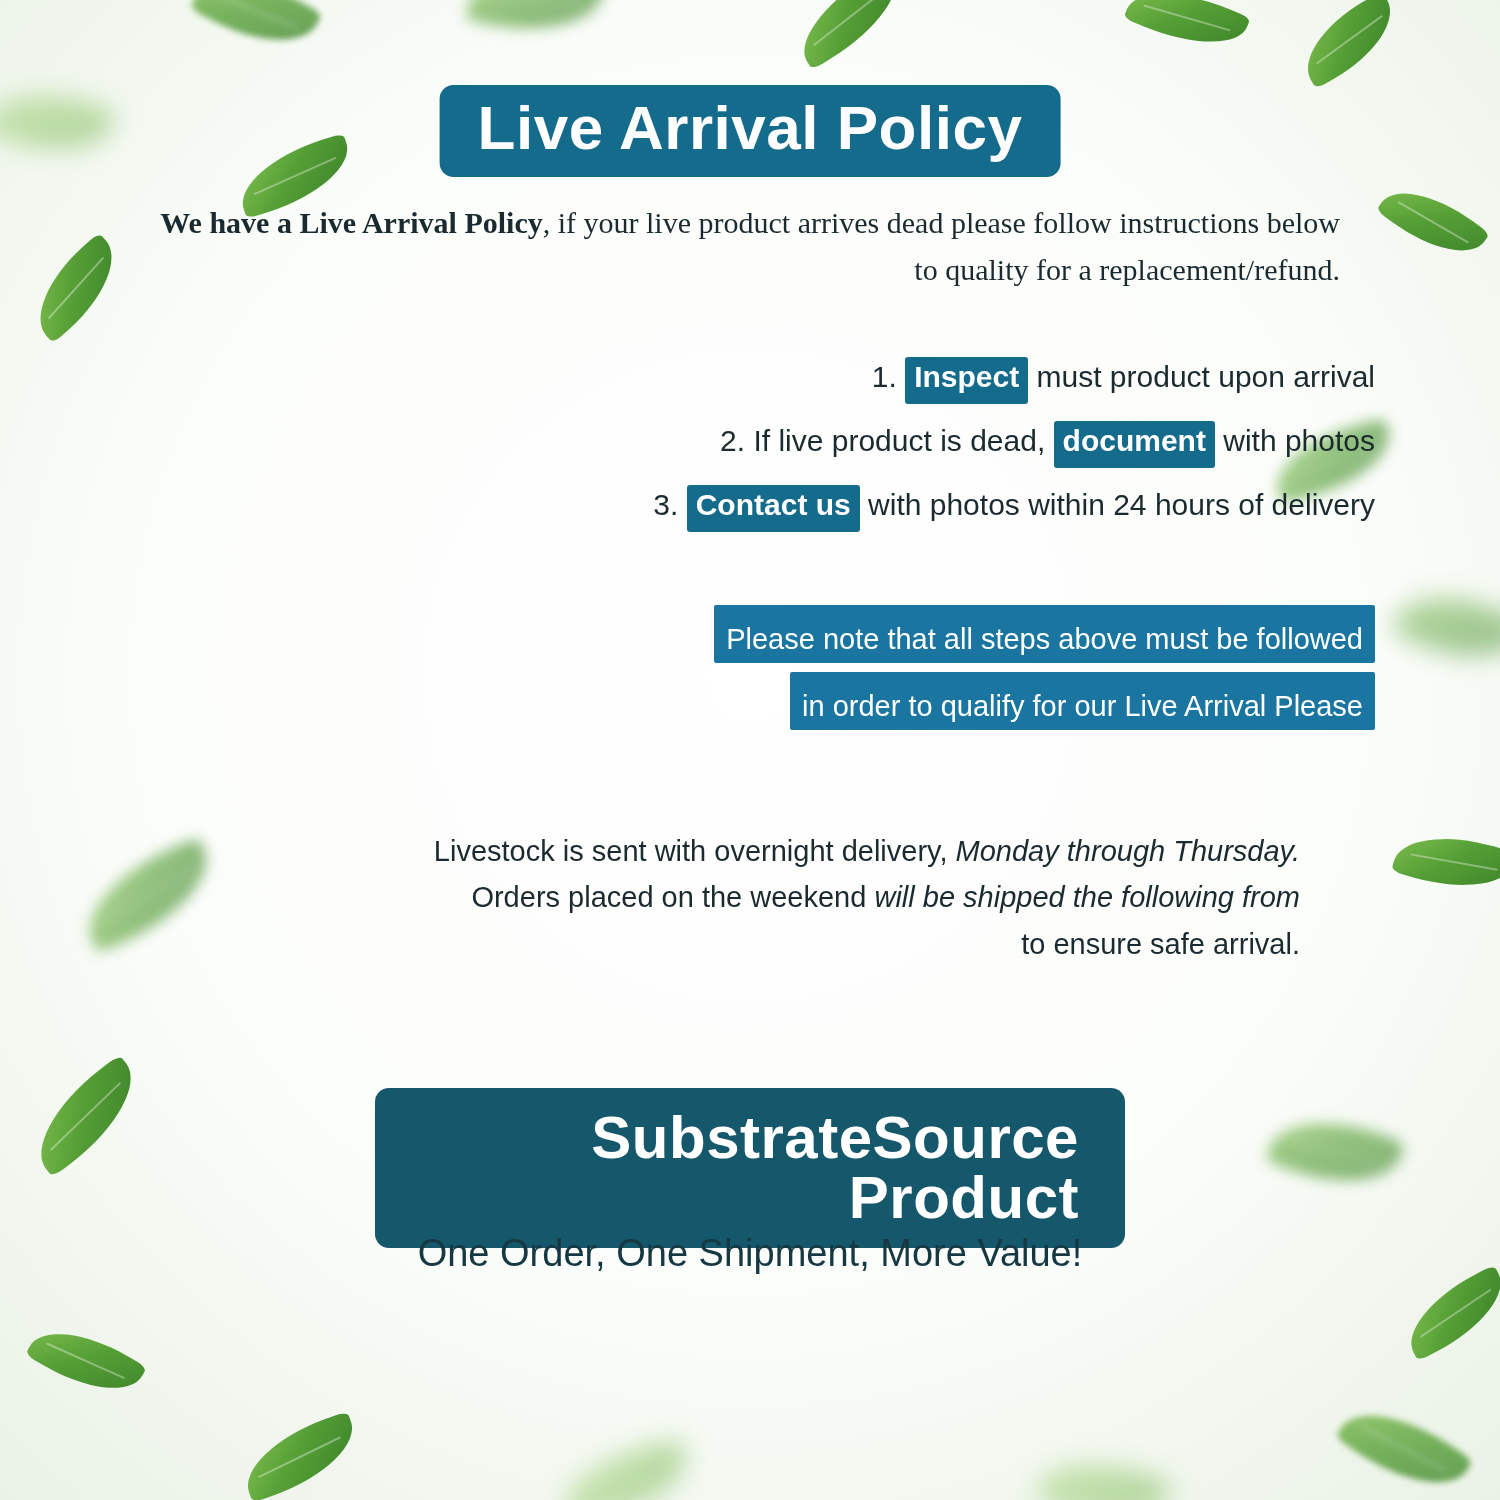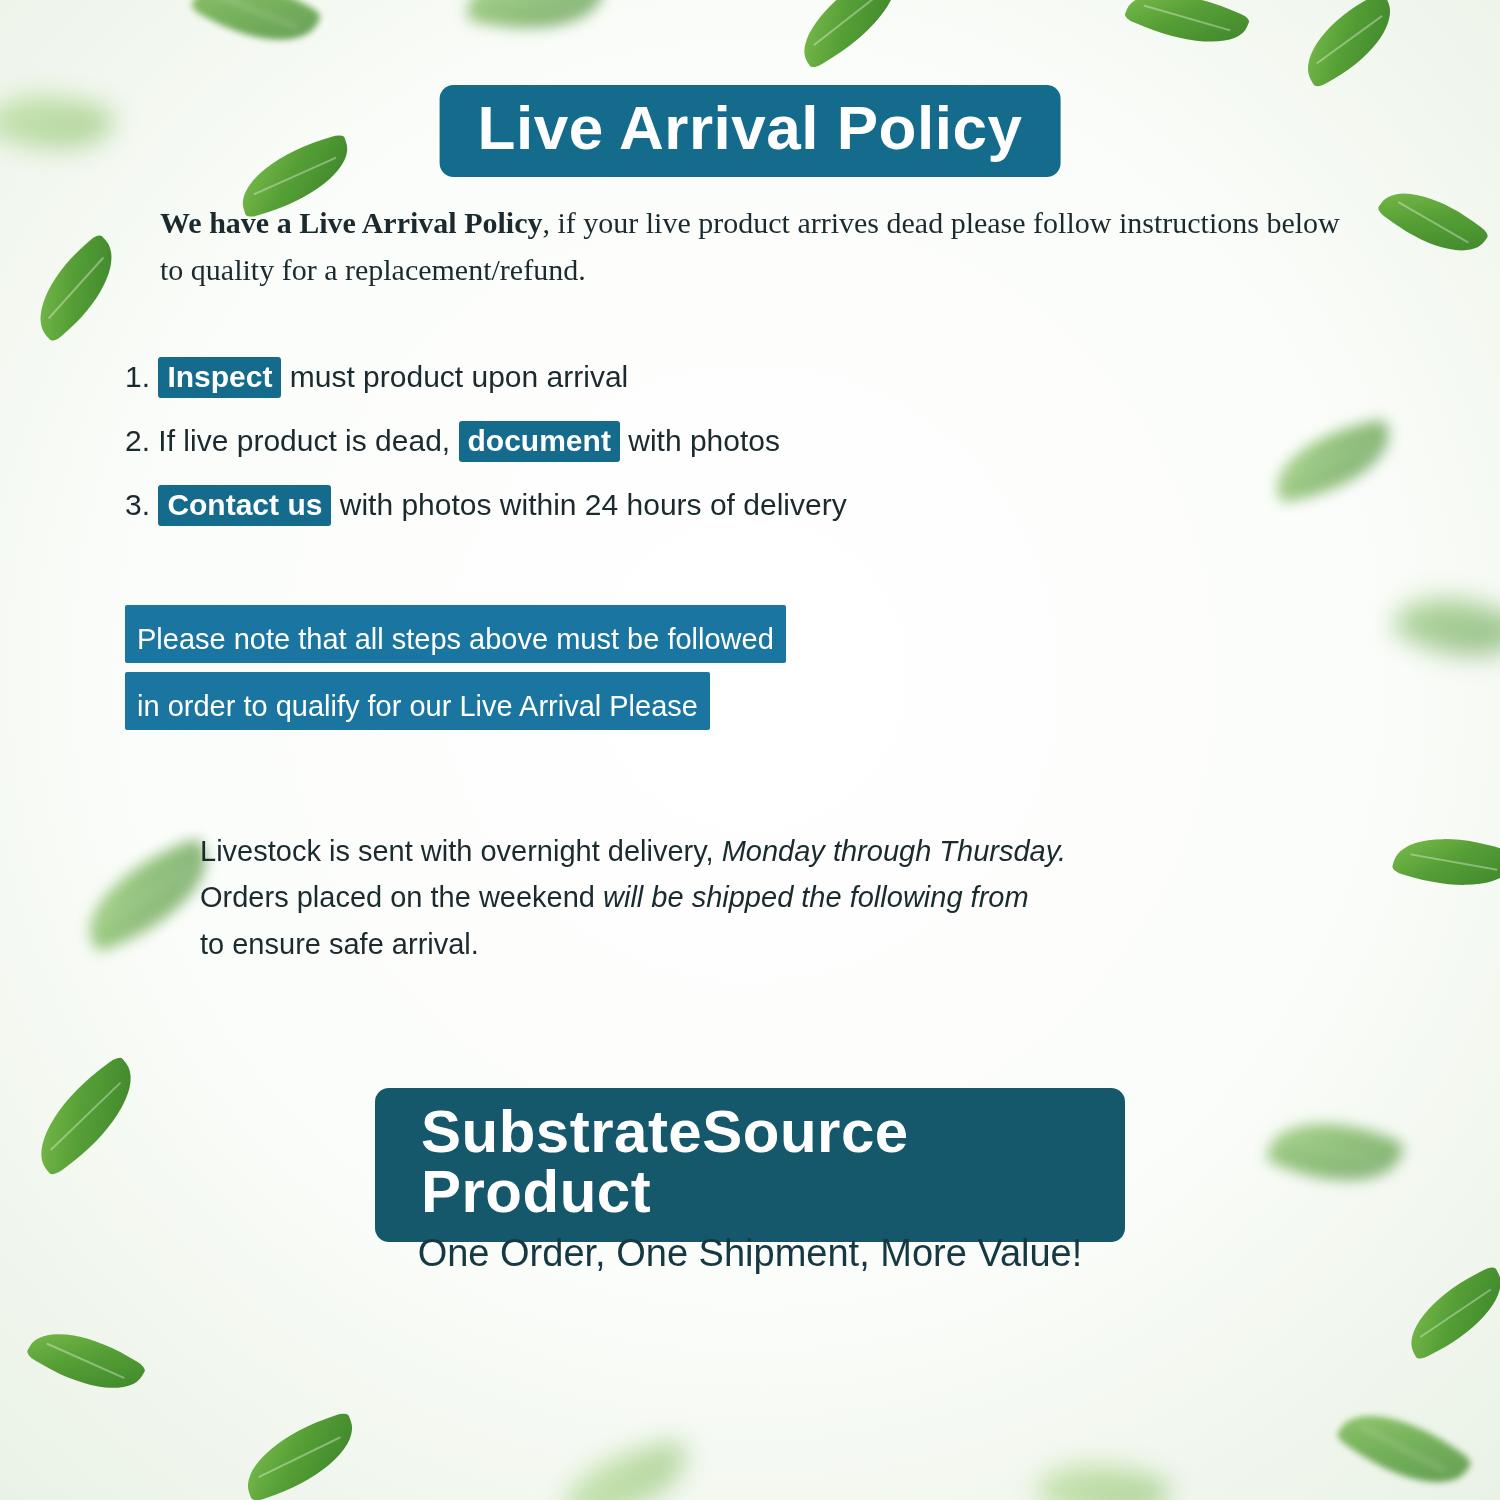--- a/index.html
+++ b/index.html
@@ -44,21 +44,21 @@
   .leaf.blur2 { filter: blur(7px); opacity: .6; }
   .leaf.blur3 { filter: blur(13px); opacity: .5; }
   .leaf.pale  { background: linear-gradient(135deg,#a9d87c 0%, #7cbb52 60%, #5ba23a 100%); }
 
   
   .content {
     position: relative;
     z-index: 5;
     width: 1500px;
     height: 1500px;
-    text-align: left;
+    text-align: right;
     color: #1d2b2f;
   }
 
   .banner {
     display: inline-block;
     background: #156b8c;
     color: #ffffff;
     font-weight: 700;
     letter-spacing: .5px;
     border-radius: 12px;
@@ -98,21 +98,21 @@
     line-height: 1.0;
     color: #1b2a2e;
   }
   .step {
     margin: 0 0 34px 0;
     white-space: nowrap;
   }
   .hl {
     background: #156b8c;
     color: #ffffff;
-    padding: 3px 9px 5px;
+    padding: 3px 9px 11px;
     border-radius: 3px;
     font-weight: 700;
   }
 
   .note {
     position: absolute;
     left: 50%;
     transform: translateX(-50%);
     top: 605px;
     width: 1250px;
@@ -138,21 +138,21 @@
     line-height: 1.6;
     color: #1b2a2e;
   }
   .shipping i { }
 
   .product-banner {
     position: absolute;
     left: 50%;
     transform: translateX(-50%);
     top: 1088px;
-    padding: 14px 46px 20px;
+    padding: 20px 46px 20px;
     font-size: 60px;
     line-height: 1.0;
     background: #15576b;
     border-radius: 14px;
   }
 
   .subhead {
     position: absolute;
     left: 50%;
     transform: translateX(-50%);

